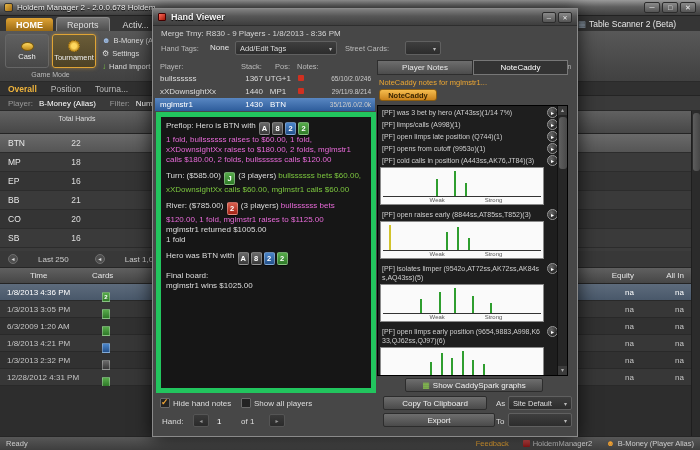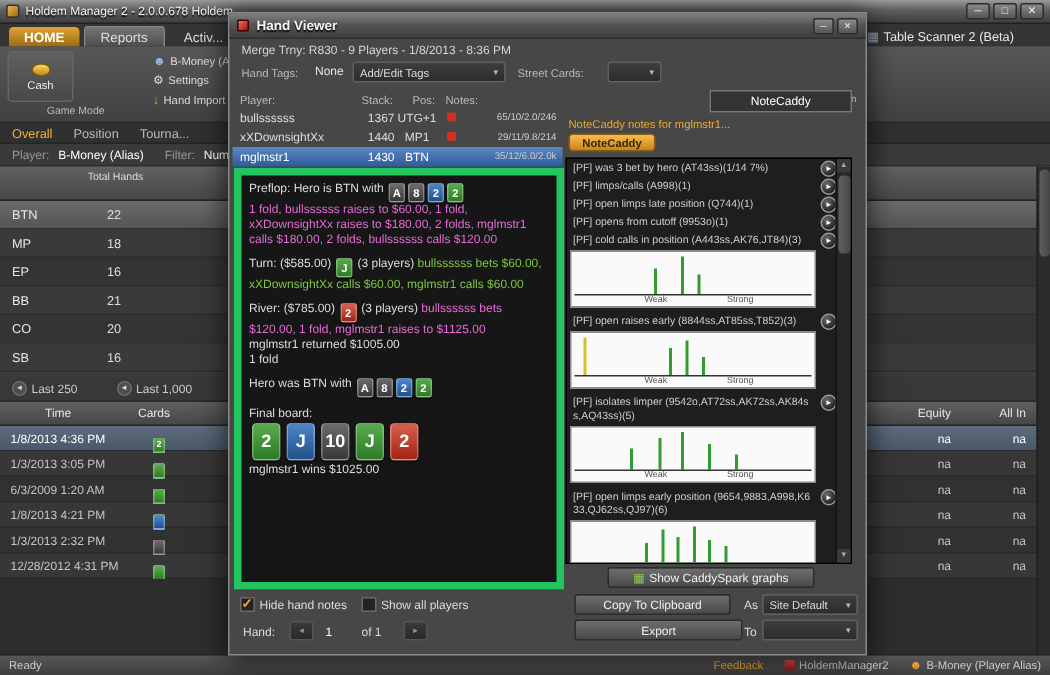--- a/index.html
+++ b/index.html
@@ -21,32 +21,32 @@
 .bigbtn.cash{left:5px}
 .bigbtn.tourn{left:52px;border-color:#e0a435;background:linear-gradient(#6a5c38,#4d4226);box-shadow:0 0 4px rgba(224,164,53,.5)}
 .coin-icon{width:13px;height:9px;border-radius:50%;background:linear-gradient(#ffd85e,#c08a1a);border:1px solid #7a5a10}
 .chip-icon{width:12px;height:12px;border-radius:50%;background:radial-gradient(circle,#ffd85e 35%,#c08a1a 75%);border:1px dotted #6a4a08}
 .gamemode{position:absolute;left:5px;top:40px;width:91px;text-align:center;font-size:7px;color:#bbb}
 .mini{position:absolute;left:102px;height:11px;display:flex;align-items:center;gap:3px;font-size:7.5px;color:#ddd;white-space:nowrap}
 .mini .ic{font-size:8px;line-height:8px}
 .tscan{left:578px;top:17px;height:13px;display:flex;align-items:center;gap:3px;font-size:8.5px;color:#e8e8e8;z-index:2;white-space:nowrap}
 .subtabs{left:0;top:82px;width:700px;height:14px;background:#303030;display:flex;align-items:center;padding:0 8px;gap:14px;font-size:8.5px;border-bottom:1px solid #242424}
 .subtab{color:#bbb}
-.subtab.active{color:#eeb33c;font-weight:normal}
+.subtab.active{color:#eeb33c;font-weight:bold}
 .filterbar{left:0;top:96px;width:700px;height:15px;background:#3a3a3a;display:flex;align-items:center;padding:0 8px;gap:6px;font-size:8px;border-bottom:1px solid #2a2a2a;white-space:nowrap}
 .flabel{color:#999}.fval{color:#fff}
 .postable-head{left:0;top:111px;width:700px;height:23px;background:linear-gradient(#616161,#474747);border-bottom:1px solid #242424}
 .pth{position:absolute;left:56px;top:4px;width:42px;font-size:7px;color:#ddd;text-align:center;line-height:8px}
 .pos-row{height:19px;display:flex;align-items:center;background:#343434;border-bottom:1px solid #2c2c2c}
 .pos-row.alt{background:#3a3a3a}
 .pos-row.sel{background:linear-gradient(#6a6a6a,#555)}
 .pos-name{width:52px;padding-left:8px;color:#e8e8e8;font-size:8.5px}
 .pos-val{width:48px;text-align:center;font-size:8.5px;color:#ddd}
 .lastf{left:0;top:251px;width:700px;height:17px;background:#383838;display:flex;align-items:center;gap:26px;padding-left:8px;font-size:8px;color:#ccc;border-bottom:1px solid #262626}
-.lf{display:flex;align-items:center;gap:3px}
+.lf{display:flex;align-items:center;gap:20px}
 .lf-ic{width:10px;height:10px;border-radius:50%;background:#4e4e4e;border:1px solid #6e6e6e;color:#ddd;font-size:6px;line-height:9px;text-align:center}
 .ht-head{left:0;top:268px;width:700px;height:16px;background:linear-gradient(#606060,#464646);border-bottom:1px solid #242424;font-size:8px;color:#e5e5e5}
 .hth{position:absolute;top:3px}
 .hrow{height:17px;display:flex;align-items:center;background:#313131;border-bottom:1px solid #292929;font-size:8px;color:#c5c5c5}
 .hrow.alt{background:#373737}
 .hrow.sel{background:linear-gradient(#5d6b7c,#49586a);color:#fff}
 .h-time{width:86px;padding-left:7px;white-space:nowrap}
 .h-cards{width:70px;display:flex;gap:1px}
 .h-sp{flex:1}
 .h-eq{width:52px;text-align:right}
@@ -138,20 +138,24 @@
     <span class="rtab active">HOME</span>
     <span class="rtab raised">Reports</span>
     <span class="rtab">Activ...</span>
   </div>
 
   <div class="abs toolbar">
     <span class="bigbtn cash">
       <span class="coin-icon"></span>
       <span>Cash</span>
     </span>
+    <span class="bigbtn tourn">
+      <span class="chip-icon"></span>
+      <span>Tournament</span>
+    </span>
     <span class="gamemode">Game Mode</span>
     <span class="mini" style="top:4px">
       <span class="ic" style="color:#9ab8e0">☻</span>
       <span>B-Money (Alias)</span>
     </span>
     <span class="mini" style="top:17px">
       <span class="ic">⚙</span>
       <span>Settings</span>
     </span>
     <span class="mini" style="top:30px">
@@ -372,24 +376,26 @@
 
     <div class="history">
       <div class="hl"><span>Preflop: Hero is BTN with</span> <span><span class="card spade">A</span><span class="card spade">8</span><span class="card diamond">2</span><span class="card club">2</span></span></div>
       <div class="hl pink">1 fold, bullssssss raises to $60.00, 1 fold, xXDownsightXx raises to $180.00, 2 folds, mglmstr1 calls $180.00, 2 folds, bullssssss calls $120.00</div>
       <div class="hl gap"><span>Turn: ($585.00)</span> <span><span class="card club">J</span></span> <span>(3 players)</span> <span class="green">bullssssss bets $60.00, xXDownsightXx calls $60.00, mglmstr1 calls $60.00</span></div>
       <div class="hl gap"><span>River: ($785.00)</span> <span><span class="card heart">2</span></span> <span>(3 players)</span> <span class="pink">bullssssss bets $120.00, 1 fold, mglmstr1 raises to $1125.00</span></div>
       <div class="hl">mglmstr1 returned $1005.00</div>
       <div class="hl">1 fold</div>
       <div class="hl gap"><span>Hero was BTN with</span> <span><span class="card spade">A</span><span class="card spade">8</span><span class="card diamond">2</span><span class="card club">2</span></span></div>
       <div class="hl gap">Final board:</div>
-      <div class="hl"><span class="card club big">2</span><span class="card diamond big">J</span><span class="card spade big">10</span><span class="card club big">J</span><span class="card heart big">2</span></div>
       <div class="hl">mglmstr1 wins $1025.00</div>
     </div>
 
+    <span class="tabbtn" style="left:224px">
+        <span>Player Notes</span>
+      </span>
     <span class="tabbtn active" style="left:320px;width:95px">
         <span>NoteCaddy</span>
       </span>
     <div class="nc-header">NoteCaddy notes for mglmstr1...</div>
     <div class="nc-badge">NoteCaddy</div>
     <div class="notes" id="notes-list">
         <div class="note-item"><span class="note-text">[PF] was 3 bet by hero (AT43ss)(1/14 7%)</span><span class="play-btn">
             <span class="play-tri">▸</span>
           </span></div>
         <div class="note-item"><span class="note-text">[PF] limps/calls (A998)(1)</span><span class="play-btn">

